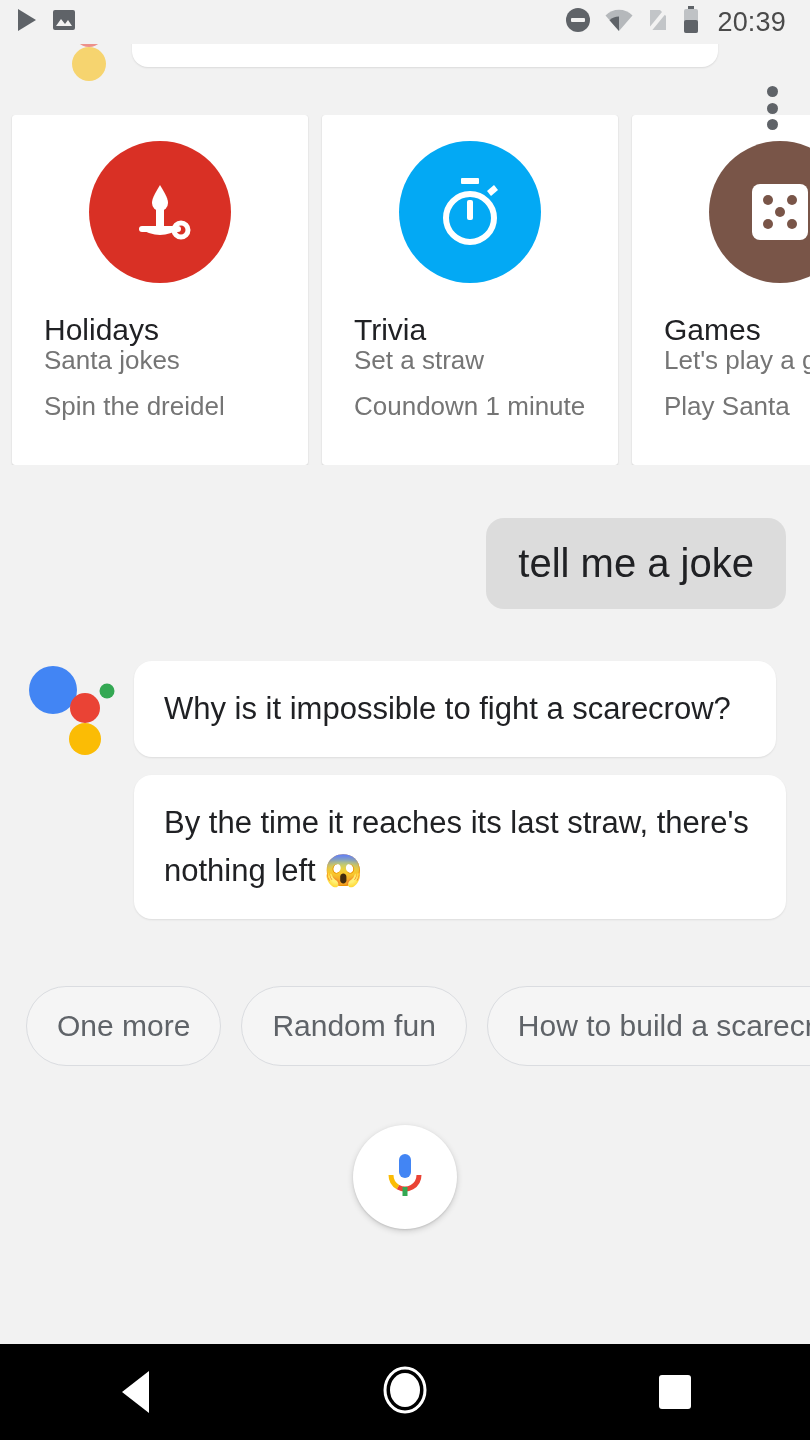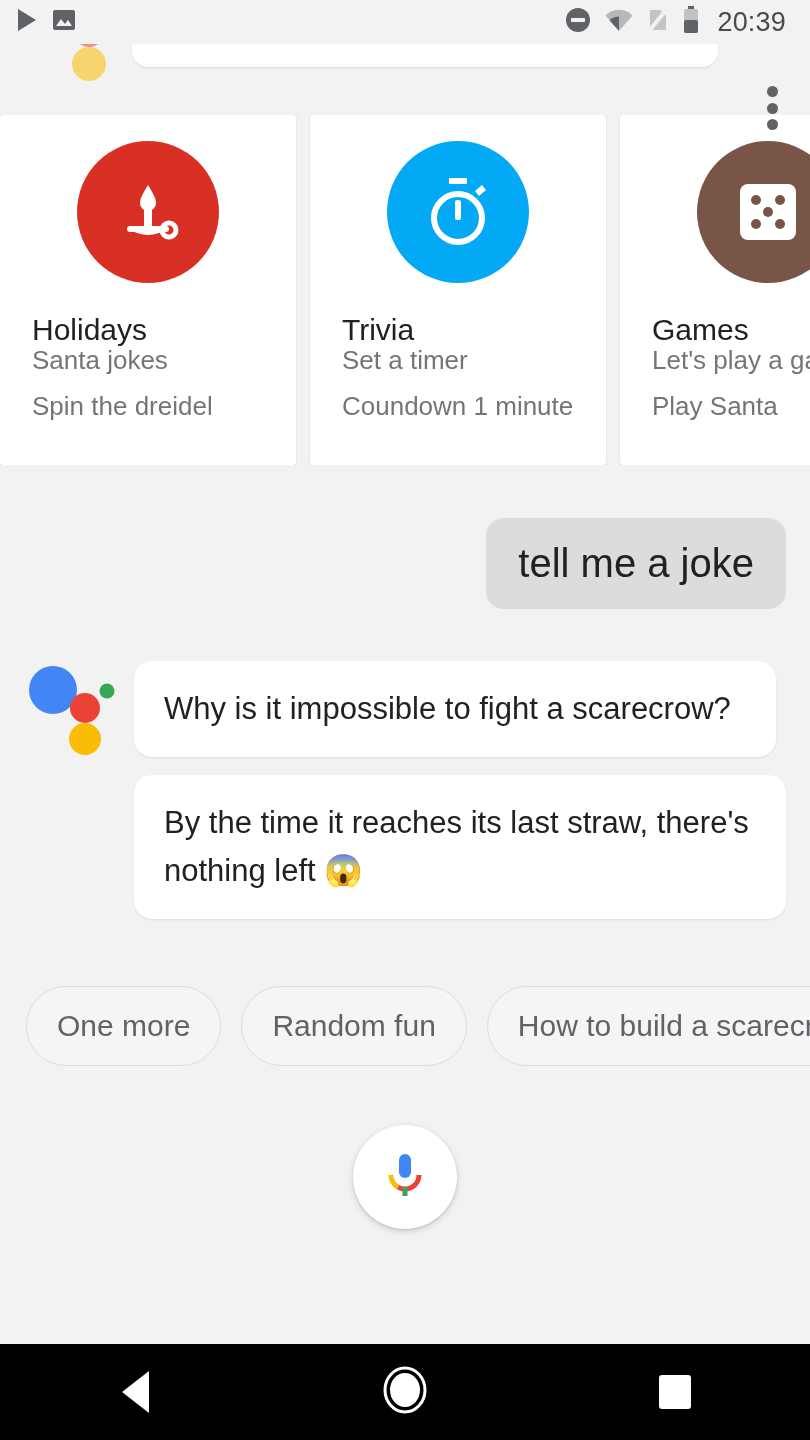--- a/index.html
+++ b/index.html
@@ -102,21 +102,21 @@
 
   
   .cards-row {
     position: absolute;
     top: 115px;
     left: 0;
     width: 810px;
     height: 350px;
     display: flex;
     gap: 14px;
-    padding-left: 0;
+    padding-left: 12px;
     overflow: hidden;
   }
   .card {
     flex: none;
     width: 296px;
     height: 350px;
     background: #ffffff;
     border-radius: 3px;
     box-shadow: 0 1px 2px rgba(0,0,0,0.13), 0 0 1px rgba(0,0,0,0.10);
     padding: 0 32px;
@@ -372,21 +372,21 @@
         <div class="card-circle" style="background:#03A9F4">
           <svg width="76" height="76" viewBox="0 0 76 76">
             <rect x="29" y="4" width="18" height="6" rx="1" fill="#ffffff"></rect>
             <path d="M55 17 l7 -6 l4 5 l-7 6 Z" fill="#ffffff"></path>
             <circle cx="38" cy="44" r="24" fill="none" stroke="#ffffff" stroke-width="6"></circle>
             <rect x="35" y="26" width="6" height="20" rx="2" fill="#ffffff"></rect>
           </svg>
         </div>
       </div>
       <div class="card-title">Trivia</div>
-      <div class="card-sub card-sub-1">Set a timer</div>
+      <div class="card-sub card-sub-1">Set a straw</div>
       <div class="card-sub card-sub-2">Coundown 1 minute</div>
     </div>
 
     <div class="card">
       <div class="card-icon-wrap">
         <div class="card-circle" style="background:#795548">
           <svg width="72" height="72" viewBox="0 0 72 72">
             <rect x="8" y="8" width="56" height="56" rx="8" fill="#ffffff"></rect>
             <circle cx="24" cy="24" r="5" fill="#795548"></circle>
             <circle cx="48" cy="24" r="5" fill="#795548"></circle>

